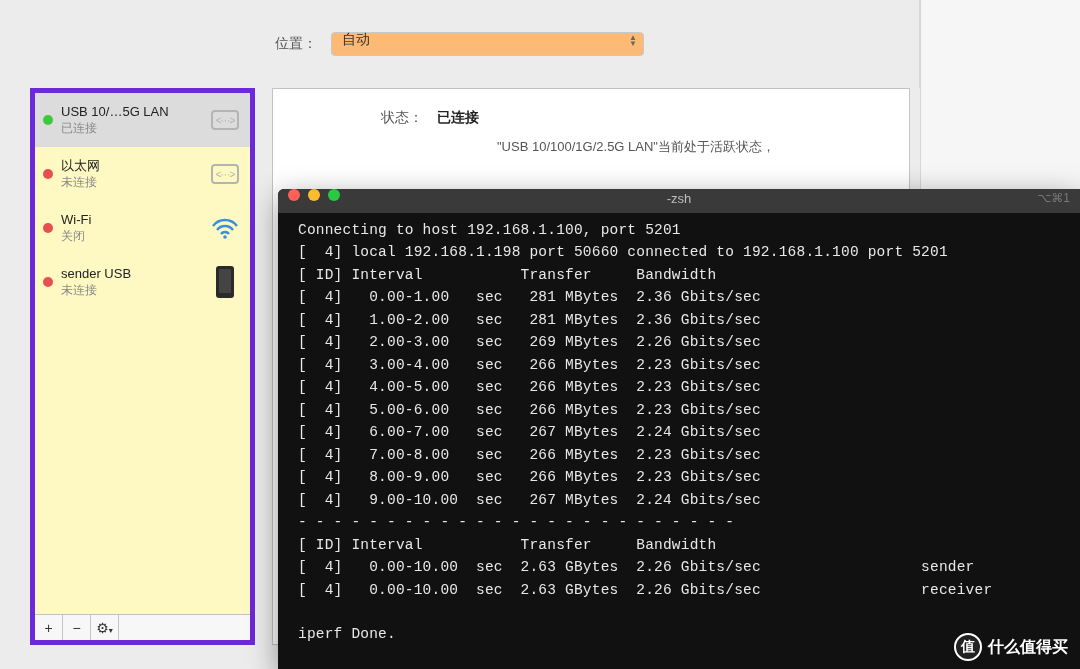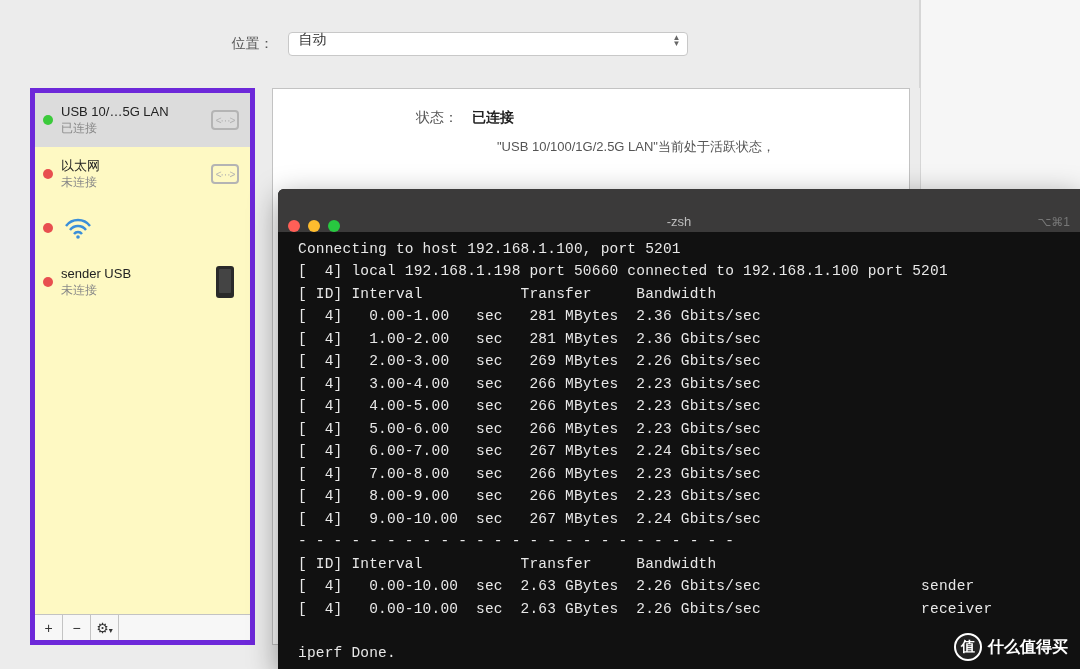--- a/index.html
+++ b/index.html
@@ -17,22 +17,22 @@
       position: absolute;
       left: 0; top: 0; right: 160px; height: 88px;
       border-right: 1px solid #d6d6d6;
       display: flex;
       align-items: center;
       justify-content: center;
     }
     .location-row { display: flex; align-items: center; gap: 14px; }
     .location-label { font-size: 14px; color: #555; }
     .location-select {
-      width: 400px; height: 24px;
-      background: #ffffff;
+      width: 313px; height: 24px;
+      background: #fdba74;
       border: 1px solid #c8c8c8;
       border-radius: 4px;
       display: flex; align-items: center; justify-content: space-between;
       padding: 0 6px 8px 10px;
       font-size: 14px;
     }
     .select-arrows {
       display: flex; flex-direction: column; line-height: 5px;
       font-size: 8px; color: #666; gap: 1px;
     }
@@ -82,39 +82,39 @@
       display: flex; align-items: center; justify-content: center;
       font-size: 14px; color: #333;
     }
     .main-panel {
       position: absolute;
       left: 272px; top: 88px; right: 170px; bottom: 24px;
       background: #fff;
       border: 1px solid #c3c3c3;
       padding: 20px 24px;
     }
-    .status-line { display: flex; gap: 14px; margin-left: 119px; }
+    .status-line { display: flex; gap: 14px; margin-left: 84px; }
     .status-label { font-size: 14px; color: #555; }
     .status-value { font-size: 14px; font-weight: 600; color: #222; }
     .status-desc { margin-left: 200px; margin-top: 10px; font-size: 13px; color: #555; line-height: 1.6; }
     .terminal {
       position: absolute;
       left: 278px; top: 189px; right: 0; bottom: 0;
       background: #111;
       color: #e8e8e8;
       font-family: "Menlo", "Courier New", monospace;
       font-size: 14.5px;
       line-height: 1.55;
       border-radius: 6px 0 0 0;
       overflow: hidden;
       box-shadow: 0 8px 30px rgba(0,0,0,0.4);
     }
     .term-titlebar {
-      height: 43px; background: #3b3a3a;
-      display: flex; align-items: flex-end;
+      height: 24px; background: #3b3a3a;
+      display: flex; align-items: flex-start;
       padding: 0 10px;
       position: relative;
     }
     .traffic { display: flex; gap: 8px; }
     .traffic span { width: 12px; height: 12px; border-radius: 50%; display: block; }
     .t-red { background: #ff5f57; }
     .t-yel { background: #febc2e; }
     .t-grn { background: #28c840; }
     .term-title { position: absolute; left: 0; right: 0; text-align: center; color: #bdbdbd; font-size: 13px; font-family: -apple-system, "Helvetica Neue", Arial, sans-serif; }
     .term-hint { position: absolute; right: 10px; color: #777; font-size: 12px; font-family: -apple-system, "Helvetica Neue", Arial, sans-serif; }
@@ -180,20 +180,24 @@
         <div class="sidebar-text">
           <span class="sidebar-title">以太网</span>
           <span class="sidebar-sub">未连接</span>
         </div>
         <div class="if-icon">
           <div class="ethernet-ico"></div>
         </div>
       </div>
       <div class="sidebar-item">
         <span class="status-dot dot-red"></span>
+        <div class="sidebar-text">
+          <span class="sidebar-title">Wi-Fi</span>
+          <span class="sidebar-sub">关闭</span>
+        </div>
         <div class="if-icon">
           <svg width="30" height="24" viewBox="0 0 30 24">
             <path d="M3 10 A15 15 0 0 1 27 10" fill="none" stroke="#3a8fd9" stroke-width="2.4"></path>
             <path d="M7 14 A10 10 0 0 1 23 14" fill="none" stroke="#3a8fd9" stroke-width="2.4"></path>
             <path d="M11 18 A5 5 0 0 1 19 18" fill="none" stroke="#3a8fd9" stroke-width="2.4"></path>
             <circle cx="15" cy="21" r="1.8" fill="#3a8fd9"></circle>
           </svg>
         </div>
       </div>
       <div class="sidebar-item">

